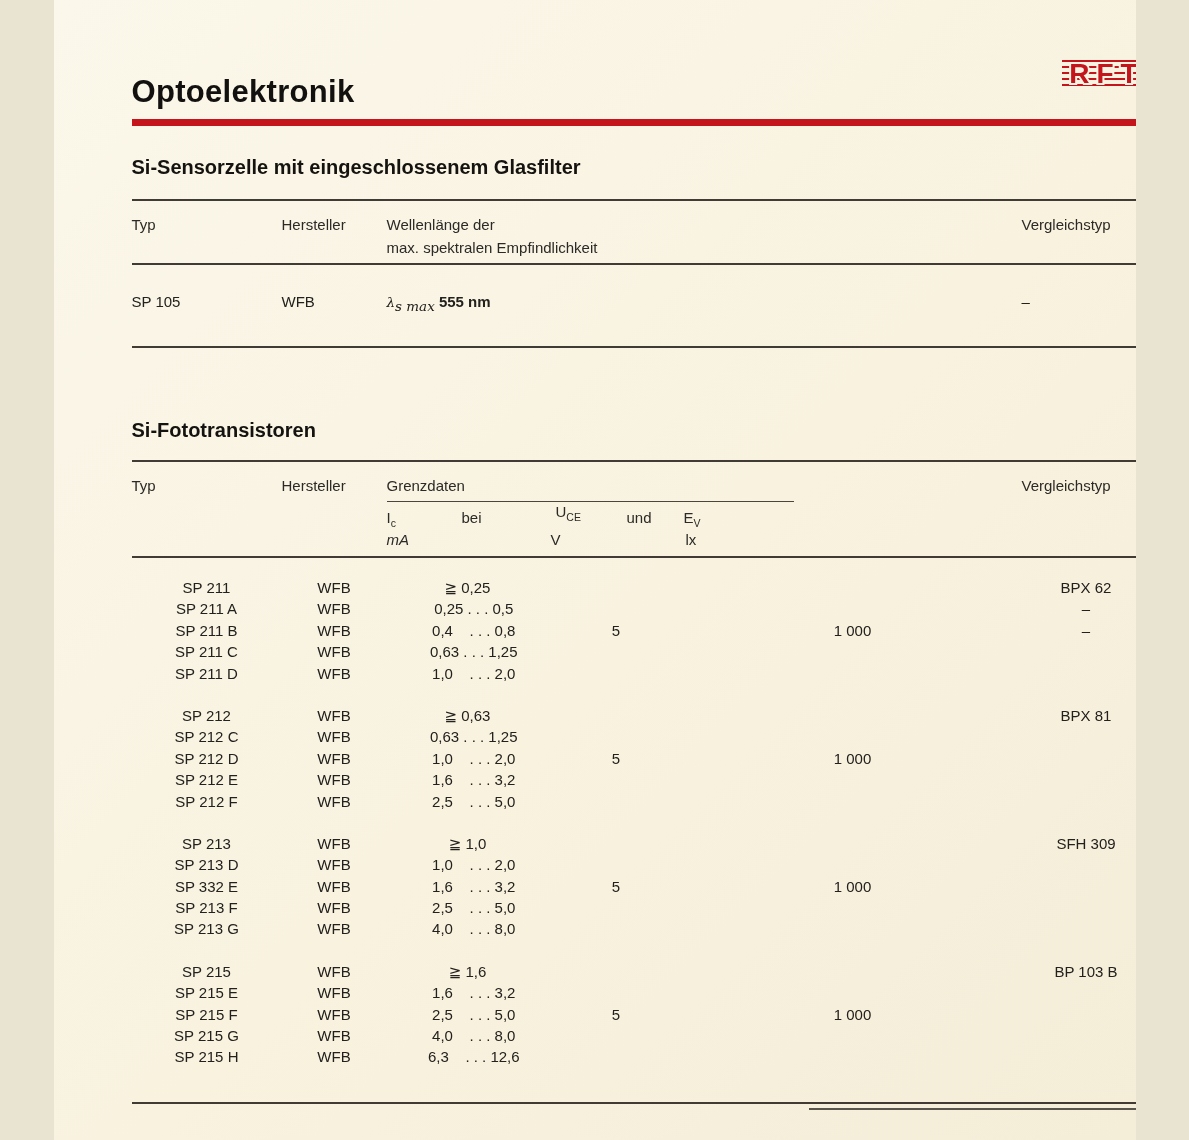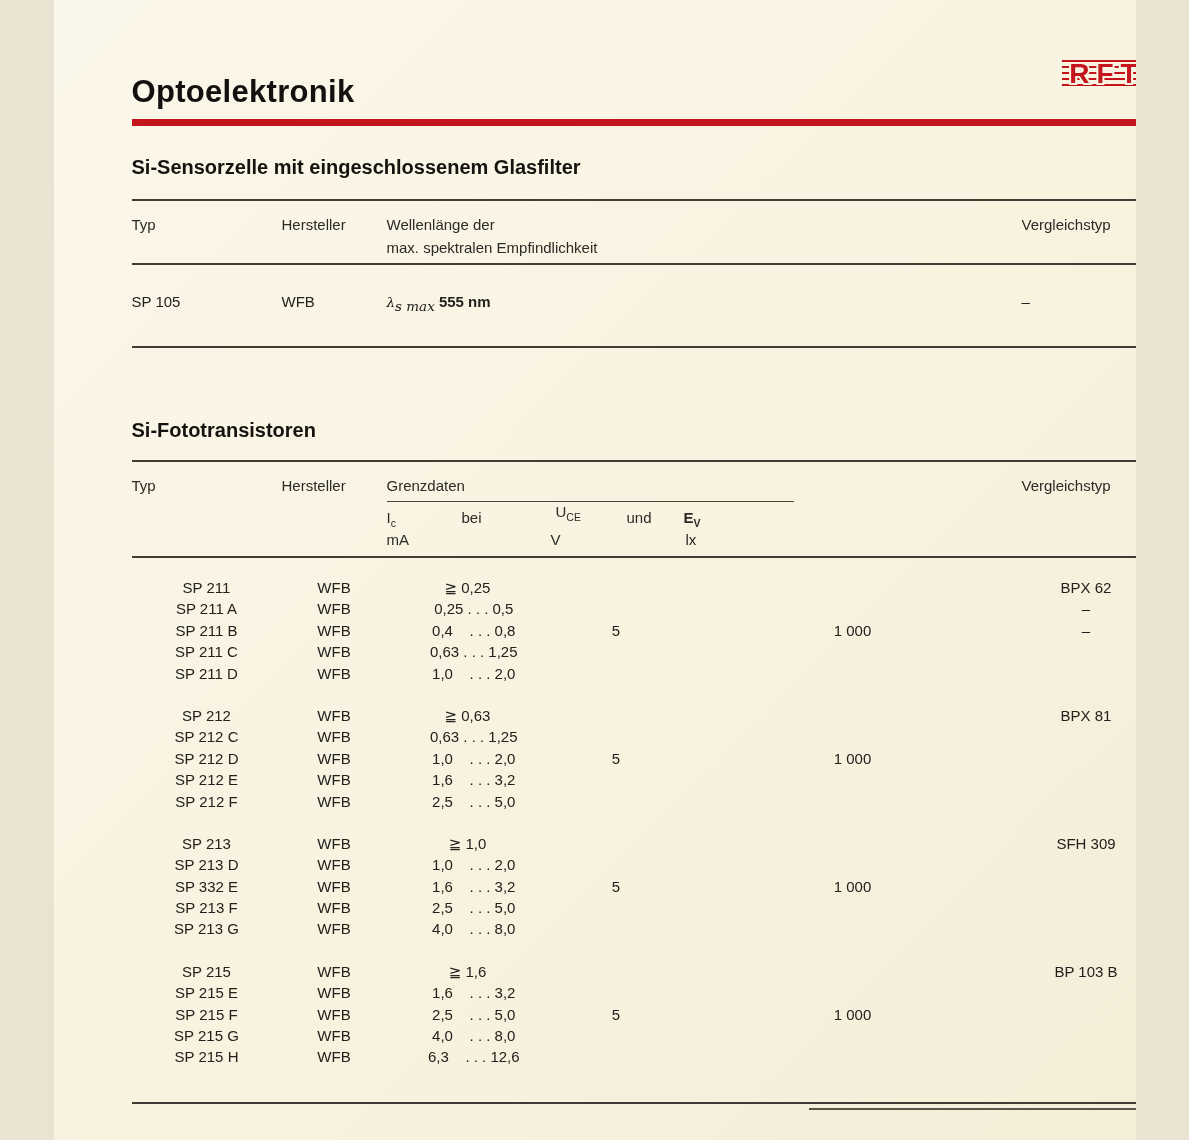--- a/index.html
+++ b/index.html
@@ -84,23 +84,23 @@
     <span class="abs lbl" style="left:228px; top:477px;">Hersteller</span>
     <span class="abs lbl" style="left:333px; top:477px;">Grenzdaten</span>
     <span class="abs lbl" style="left:968px; top:477px;">Vergleichstyp</span>
 
     <div class="grenz-underline"></div>
 
     <span class="abs lbl" style="left:333px; top:509px;"><span>I</span><sub>c</sub></span>
     <span class="abs lbl" style="left:408px; top:509px;">bei</span>
     <span class="abs lbl" style="left:495px; top:503px;margin-left:7px;"><span>U</span><sub>CE</sub></span>
     <span class="abs lbl" style="left:573px; top:509px;">und</span>
-    <span class="abs lbl" style="left:630px; top:509px;font-weight:bold;"><span>E</span><sub>V</sub></span>
-
-    <span class="abs lbl" style="left:333px; top:531px;">mA</span>
+    <span class="abs lbl" style="left:630px; top:509px;"><span>E</span><sub>V</sub></span>
+
+    <span class="abs lbl" style="left:333px; top:531px;font-style:italic;">mA</span>
     <span class="abs lbl" style="left:497px; top:531px;">V</span>
     <span class="abs lbl" style="left:632px; top:531px;">lx</span>
 
     <div class="rule" style="top:556px;"></div>
 
     <div class="rows">
         <div class="group">
           <div class="row">
     <div class="c typ">SP 211</div>
     <div class="c her">WFB</div>

